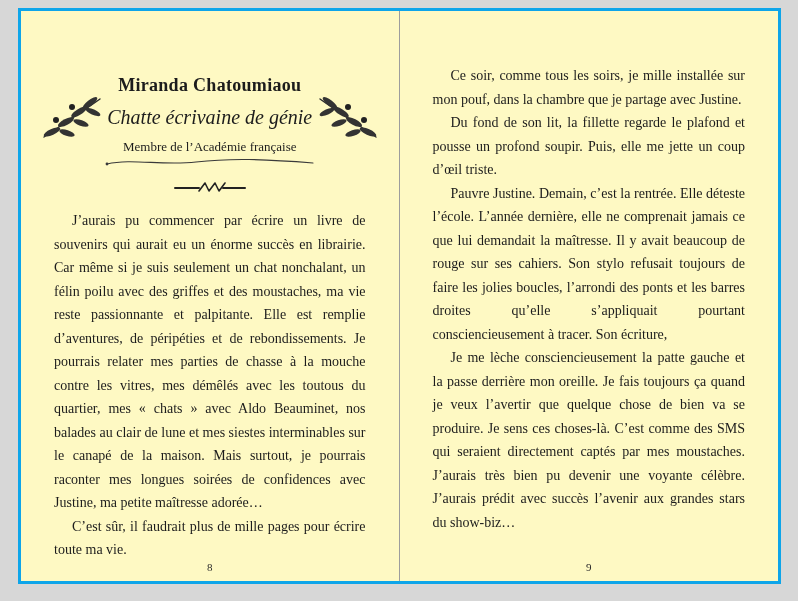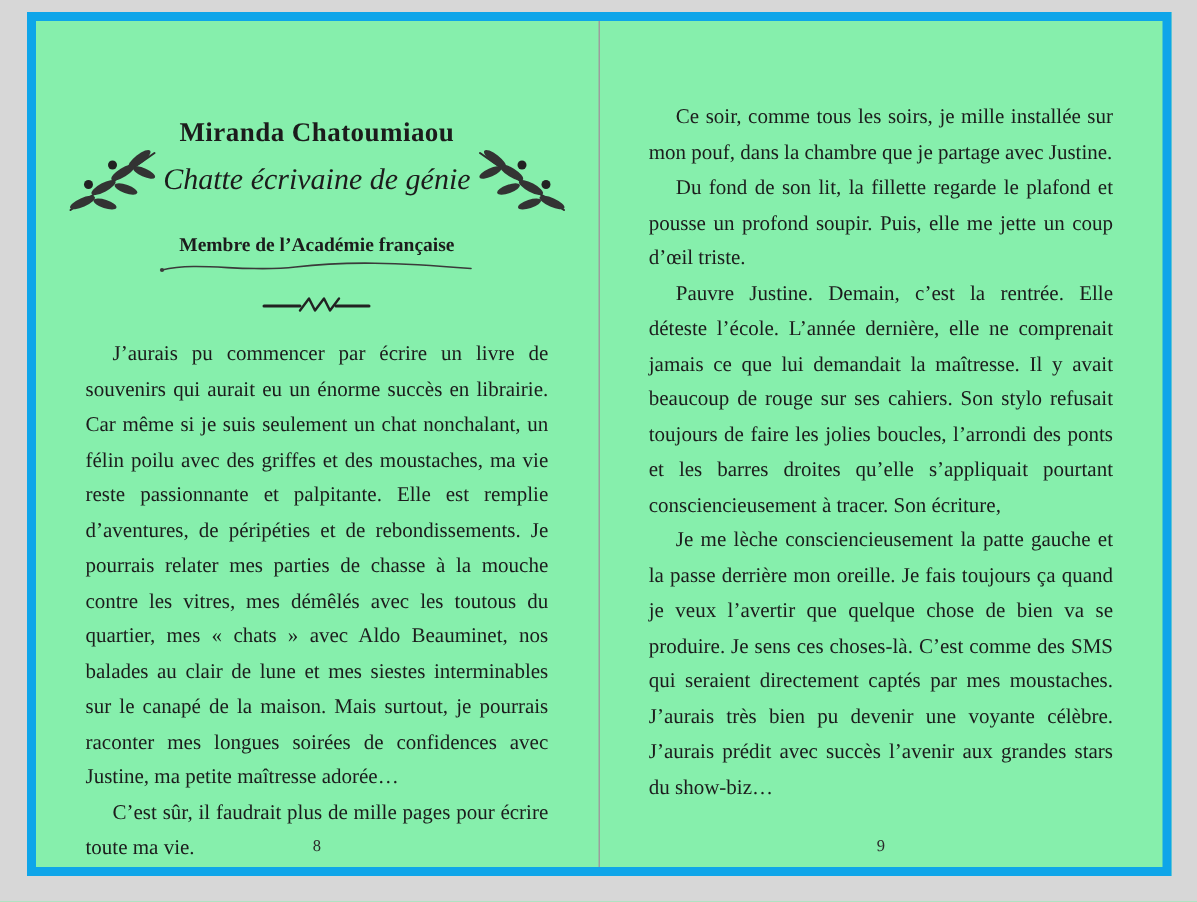--- a/index.html
+++ b/index.html
@@ -7,22 +7,22 @@
   body {
     background:#d7d7d7;
     font-family:"Liberation Serif", "DejaVu Serif", serif;
     color:#1c1c1c;
     overflow:hidden;
     position:relative;
   }
   .spread {
     position:absolute;
     left:18px; right:17px; top:8px; bottom:17px;
-    background:#86efac;
-    border:6px solid #0ea5e9;
+    background:#fef9c3;
+    border:3px solid #0ea5e9;
     display:flex;
   }
   .page {
     flex:1 1 50%;
     position:relative;
     padding:0 33px;
   }
   .page.left { border-right:1px solid #9d9d9d; }
 
   
@@ -37,22 +37,22 @@
     font-weight:bold;
     letter-spacing:.3px;
   }
   .chapter-subtitle {
     margin-top:14px;
     font-style:italic;
     font-size:20px;
     line-height:17px;
   }
   .chapter-membership {
-    margin-top:26px;
-    font-weight:bold;
+    margin-top:13px;
+    font-weight:normal;
     font-size:13px;
     line-height:15px;
   }
   .flourish { display:block; margin:3px auto 0; }
   .section-divider { display:block; margin:13px auto 0; }
   .branch {
     position:absolute;
     top:18px;
     width:66px; height:50px;
   }

